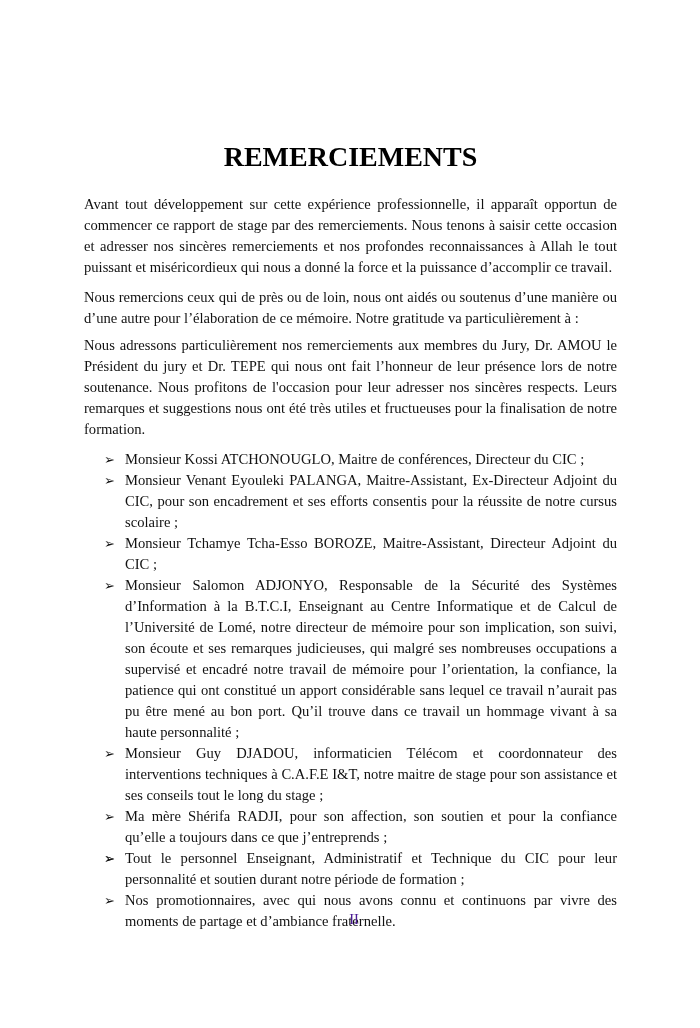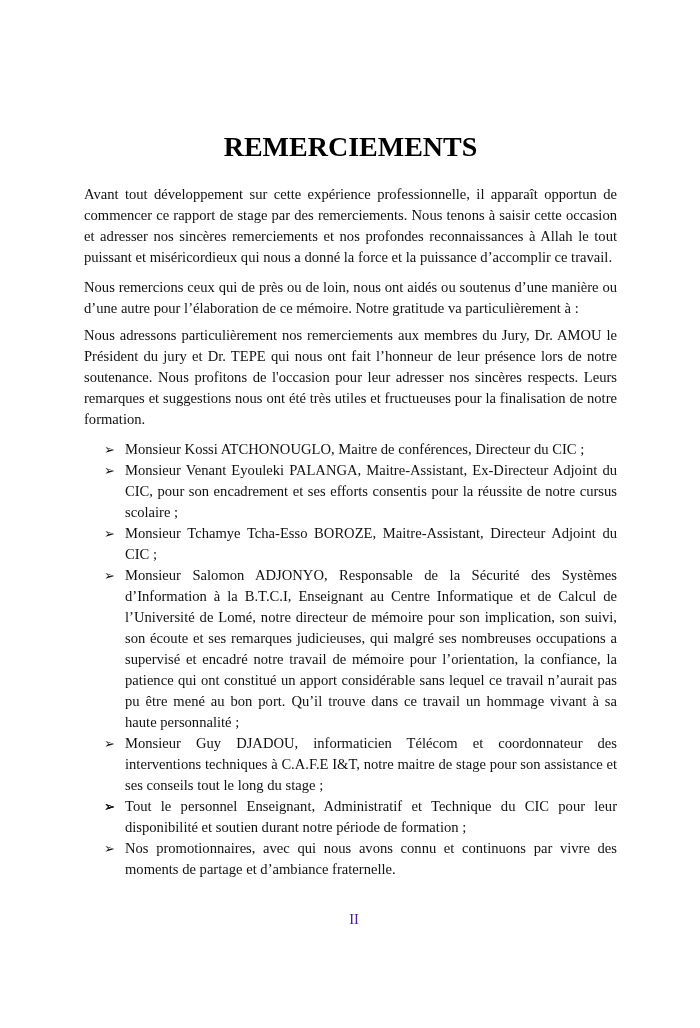--- a/index.html
+++ b/index.html
@@ -3,21 +3,21 @@
 <meta charset="utf-8">
 <style>
   html, body { margin: 0; padding: 0; background: #ffffff; }
   body { width: 700px; height: 1028px; position: relative; overflow: hidden; }
   .page {
     position: absolute; left: 84px; top: 126px; width: 533px;
     font-family: "Liberation Serif", serif; color: #111; font-size: 14.6px; line-height: 21px;
   }
   .title {
     text-align: center; font-weight: bold; font-size: 28px; line-height: 34px;
-    margin: 4px 0 20px 0; letter-spacing: 0px; color: #000;
+    margin: 14px 0 20px 0; letter-spacing: 0px; color: #000;
   }
   .para { text-align: justify; margin: 0 0 9px 0; }
   .para.last { margin-bottom: 6px; }
   ul.bullets { list-style: none; margin: 0; padding: 0; }
   ul.bullets li {
     position: relative; padding-left: 41px; text-align: justify; margin: 0;
   }
   ul.bullets li .arrow {
     position: absolute; left: 20px; top: 0; font-size: 13px; font-family: "DejaVu Sans", sans-serif;
   }
@@ -33,20 +33,20 @@
   <h1 class="title">REMERCIEMENTS</h1>
   <p class="para">Avant tout développement sur cette expérience professionnelle, il apparaît opportun de commencer ce rapport de stage par des remerciements. Nous tenons à saisir cette occasion et adresser nos sincères remerciements et nos profondes reconnaissances à Allah le tout puissant et miséricordieux qui nous a donné la force et la puissance d’accomplir ce travail.</p>
   <p class="para last">Nous remercions ceux qui de près ou de loin, nous ont aidés ou soutenus d’une manière ou d’une autre pour l’élaboration de ce mémoire. Notre gratitude va particulièrement à :</p>
   <p class="para">Nous adressons particulièrement nos remerciements aux membres du Jury, Dr. AMOU le Président du jury et Dr. TEPE qui nous ont fait l’honneur de leur présence lors de notre soutenance. Nous profitons de l'occasion pour leur adresser nos sincères respects. Leurs remarques et suggestions nous ont été très utiles et fructueuses pour la finalisation de notre formation.</p>
   <ul class="bullets">
     <li><span class="arrow">➢</span><span>Monsieur Kossi ATCHONOUGLO, Maitre de conférences, Directeur du CIC ;</span></li>
     <li><span class="arrow">➢</span><span>Monsieur Venant Eyouleki PALANGA, Maitre-Assistant, Ex-Directeur Adjoint du CIC, pour son encadrement et ses efforts consentis pour la réussite de notre cursus scolaire ;</span></li>
     <li><span class="arrow">➢</span><span>Monsieur Tchamye Tcha-Esso BOROZE, Maitre-Assistant, Directeur Adjoint du CIC ;</span></li>
     <li><span class="arrow">➢</span><span>Monsieur Salomon ADJONYO, Responsable de la Sécurité des Systèmes d’Information à la B.T.C.I, Enseignant au Centre Informatique et de Calcul de l’Université de Lomé, notre directeur de mémoire pour son implication, son suivi, son écoute et ses remarques judicieuses, qui malgré ses nombreuses occupations a supervisé et encadré notre travail de mémoire pour l’orientation, la confiance, la patience qui ont constitué un apport considérable sans lequel ce travail n’aurait pas pu être mené au bon port. Qu’il trouve dans ce travail un hommage vivant à sa haute personnalité ;</span></li>
     <li><span class="arrow">➢</span><span>Monsieur Guy DJADOU, informaticien Télécom et coordonnateur des interventions techniques à C.A.F.E I&amp;T, notre maitre de stage pour son assistance et ses conseils tout le long du stage ;</span></li>
+    <li><span class="arrow">➢</span><span>Ma mère Shérifa RADJI, pour son affection, son soutien et pour la confiance qu’elle a toujours dans ce que j’entreprends ;</span></li>
     <li><span class="arrow">➢</span></li>
-    <li><span class="arrow">➢</span></li>
-    <li><span class="arrow">➢</span><span>Tout le personnel Enseignant, Administratif et Technique du CIC pour leur disponibilité et soutien durant notre période de formation ;</span></li>
+    <li><span class="arrow">➢</span><span>Tout le personnel Enseignant, Administratif et Technique du CIC pour leur personnalité et soutien durant notre période de formation ;</span></li>
     <li><span class="arrow">➢</span><span>Nos promotionnaires, avec qui nous avons connu et continuons par vivre des moments de partage et d’ambiance fraternelle.</span></li>
   </ul>
 </div>
 
 <div class="page-number">II</div>
 
 </body></html>

